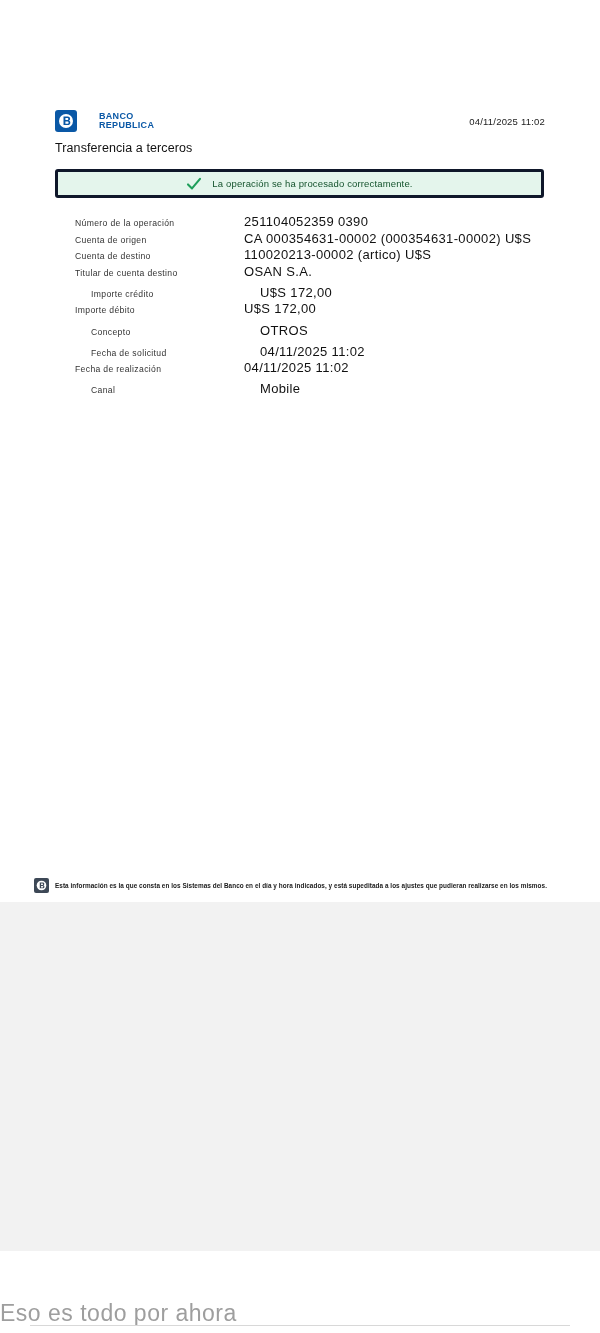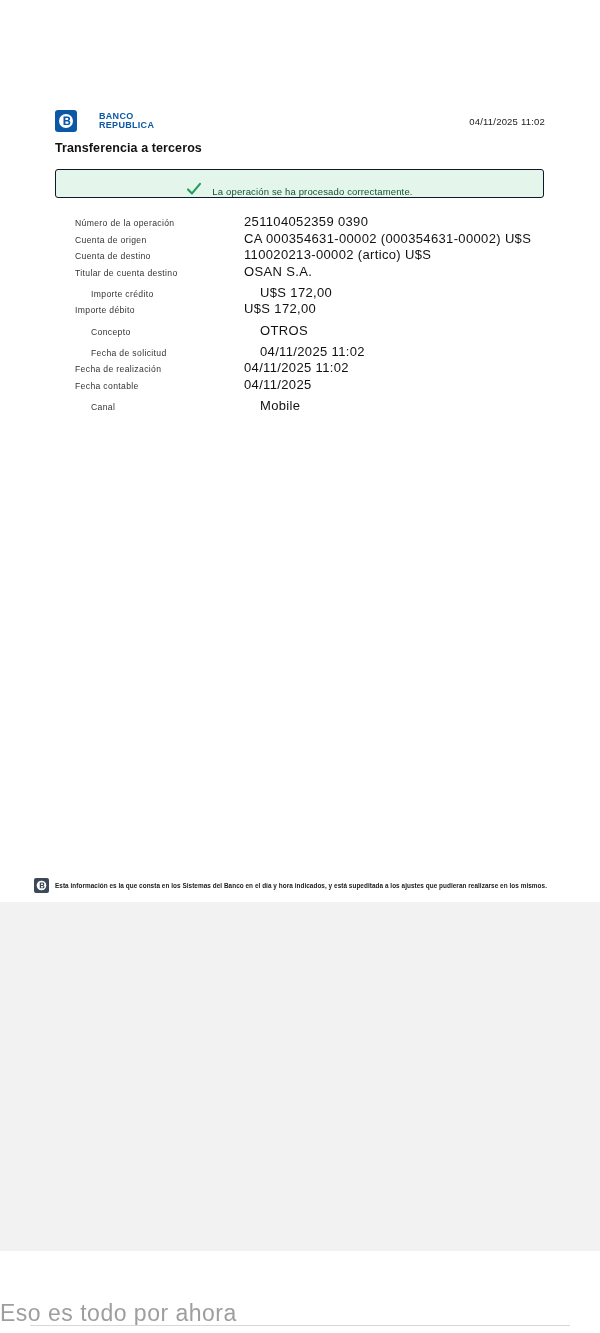--- a/index.html
+++ b/index.html
@@ -76,37 +76,37 @@
     font-size: 9.5px;
     color: #222;
     letter-spacing: 0.2px;
   }
 
   .doc-title {
     position: absolute;
     left: 55px;
     top: 141px;
     font-size: 12.5px;
-    font-weight: bold;
+    font-weight: normal;
     color: #111;
     letter-spacing: 0.1px;
   }
 
   .status-banner {
     position: absolute;
     left: 55px;
     top: 169px;
     width: 489px;
     height: 29px;
     box-sizing: border-box;
     background: #e4f5ec;
-    border: 1px solid #0f172a;
+    border: 3px solid #0f172a;
     border-radius: 3px;
     display: flex;
-    align-items: flex-end;
+    align-items: center;
     justify-content: center;
     gap: 10px;
   }
   .check-icon {
     width: 16px;
     height: 16px;
     display: block;
   }
   .status-text {
     font-size: 9.5px;
@@ -270,24 +270,20 @@
         <div class="value">OTROS</div>
       </div>
       <div class="row gap-top">
         <div class="label">Fecha de solicitud</div>
         <div class="value">04/11/2025 11:02</div>
       </div>
       <div class="row">
         <div class="label">Fecha de realización</div>
         <div class="value">04/11/2025 11:02</div>
       </div>
-      <div class="row">
-        <div class="label">Fecha contable</div>
-        <div class="value">04/11/2025</div>
-      </div>
       <div class="row gap-top">
         <div class="label">Canal</div>
         <div class="value">Mobile</div>
       </div>
     </div>
 
     <div class="footer-note">
       <span class="footer-mark">
         <svg width="11" height="11" viewBox="0 0 16 16" aria-hidden="true">
           <circle cx="8" cy="8" r="7" fill="#ffffff"></circle>

